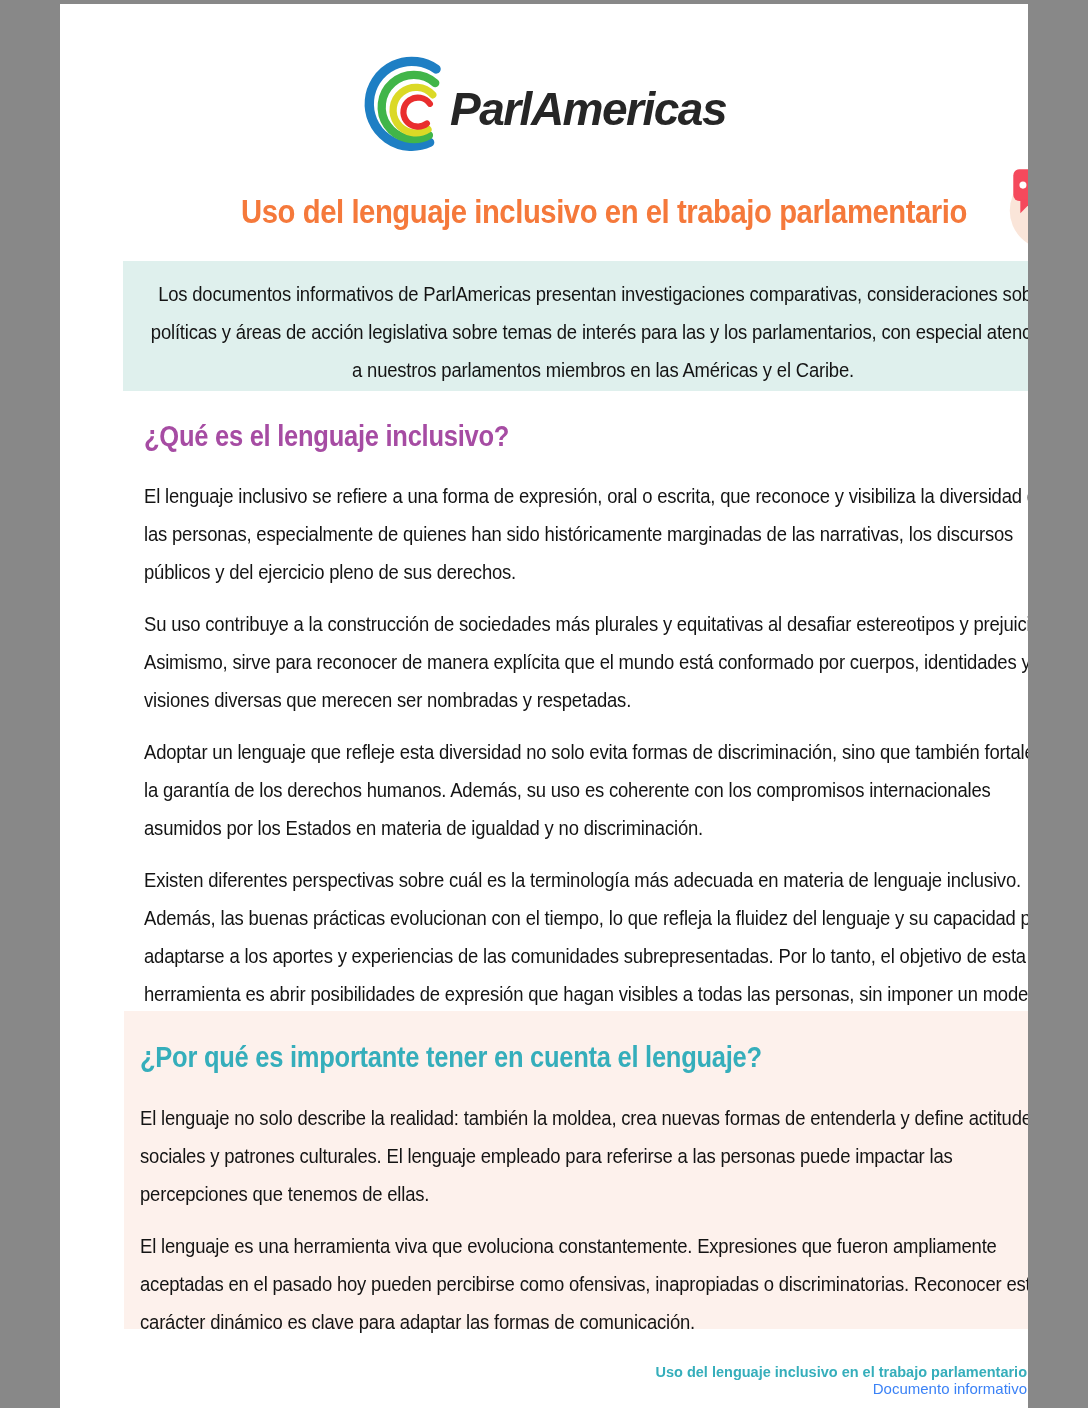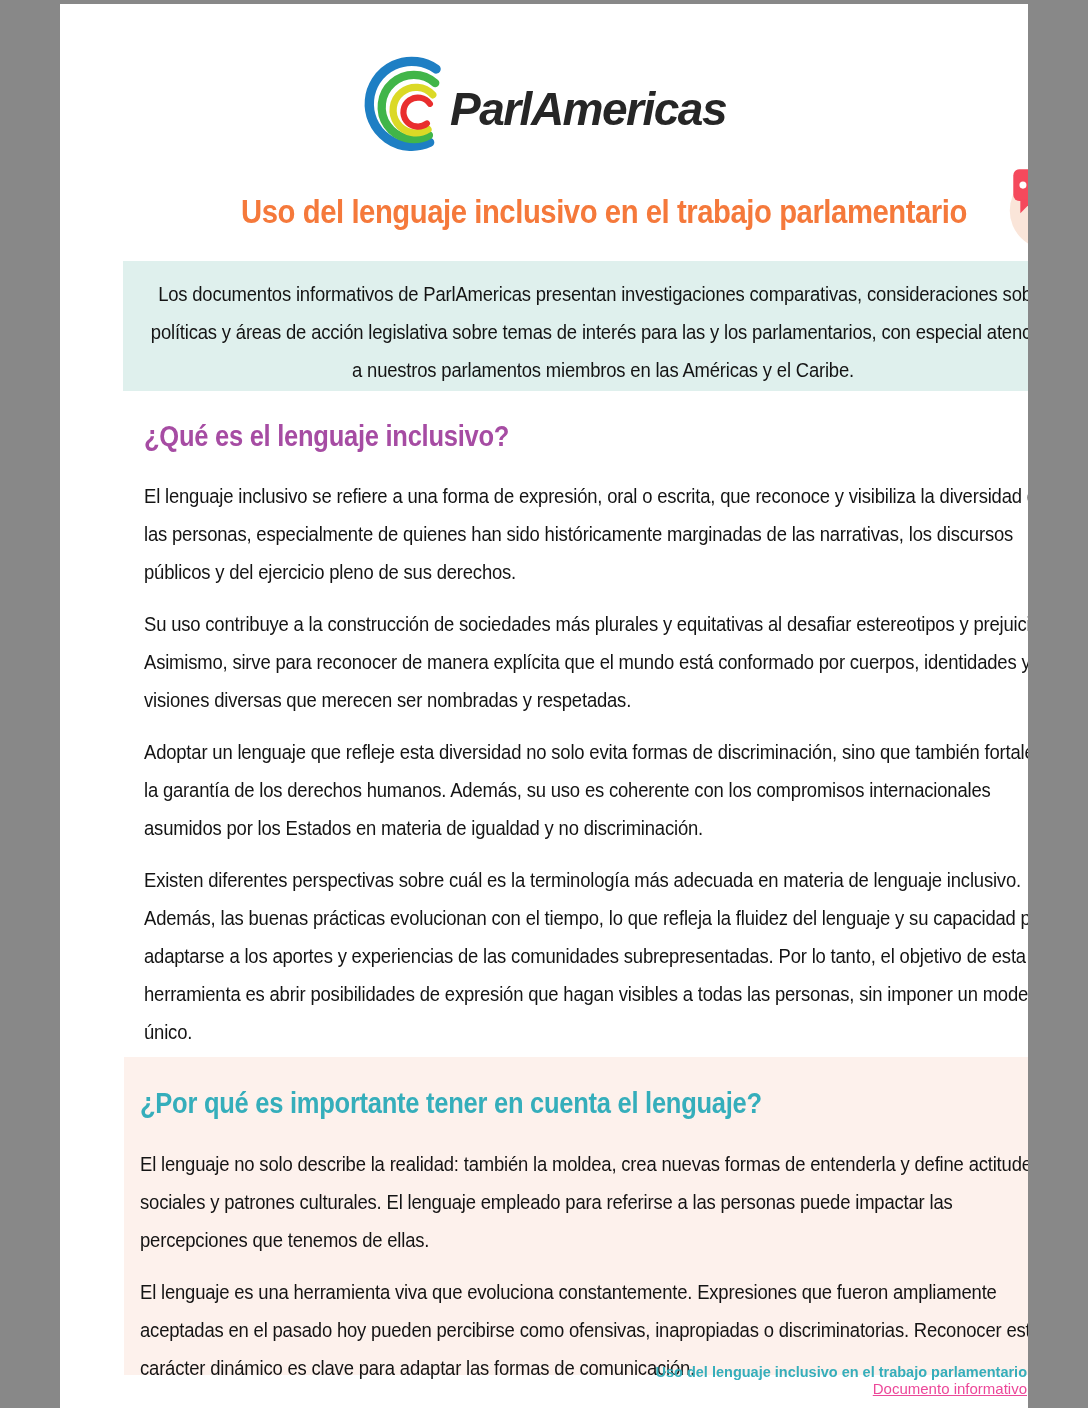--- a/index.html
+++ b/index.html
@@ -46,34 +46,34 @@
   .heading-purple { color:var(--purple_heading); }
   .heading-teal   { color:var(--teal_heading); }
   p.body { margin:0 0 14px 0; width:1022px;
     font-size:20.5px; line-height:38px; color:var(--body_text);
     letter-spacing:-0.2px; transform:scaleX(0.9); transform-origin:0 0; }
 
   .section-what { position:absolute; top:416px; left:84px; width:1008px; }
   .section-what .paragraphs { margin-top:24px; }
 
   
-  .why-box { position:absolute; top:1053px; left:64px; width:960px; height:318px;
+  .why-box { position:absolute; top:1007px; left:64px; width:960px; height:318px;
     background:var(--why_box_bg); }
   .why-box .heading { position:absolute; top:30px; left:16px; }
   .why-box .paragraphs { position:absolute; top:88px; left:16px; }
 
   
   .accent-bar { position:absolute; left:1064px; top:698px; width:24px; height:710px;
     background:var(--accent_bar_orange); }
 
   
   .footer { position:absolute; top:1360px; left:0; width:967px; text-align:right; }
   .footer-title { display:block; font-size:14.5px; font-weight:bold;
     color:var(--footer_teal); line-height:16px; }
-  .footer-sub { display:block; font-size:15px; color:#ec4899; line-height:17px;text-decoration:underline; }
+  .footer-sub { display:block; font-size:15px; color:#3b82f6; line-height:17px; }
   .page-number { position:absolute; top:1362px; left:1004px;
     font-size:14px; color:#333333; font-family:"DejaVu Sans Mono", monospace; }
 </style>
 </head>
 <body>
 
 <div class="page">
 
   <header class="logo-row">
     <svg class="logo-arcs" viewBox="0 0 110 110" aria-hidden="true">

